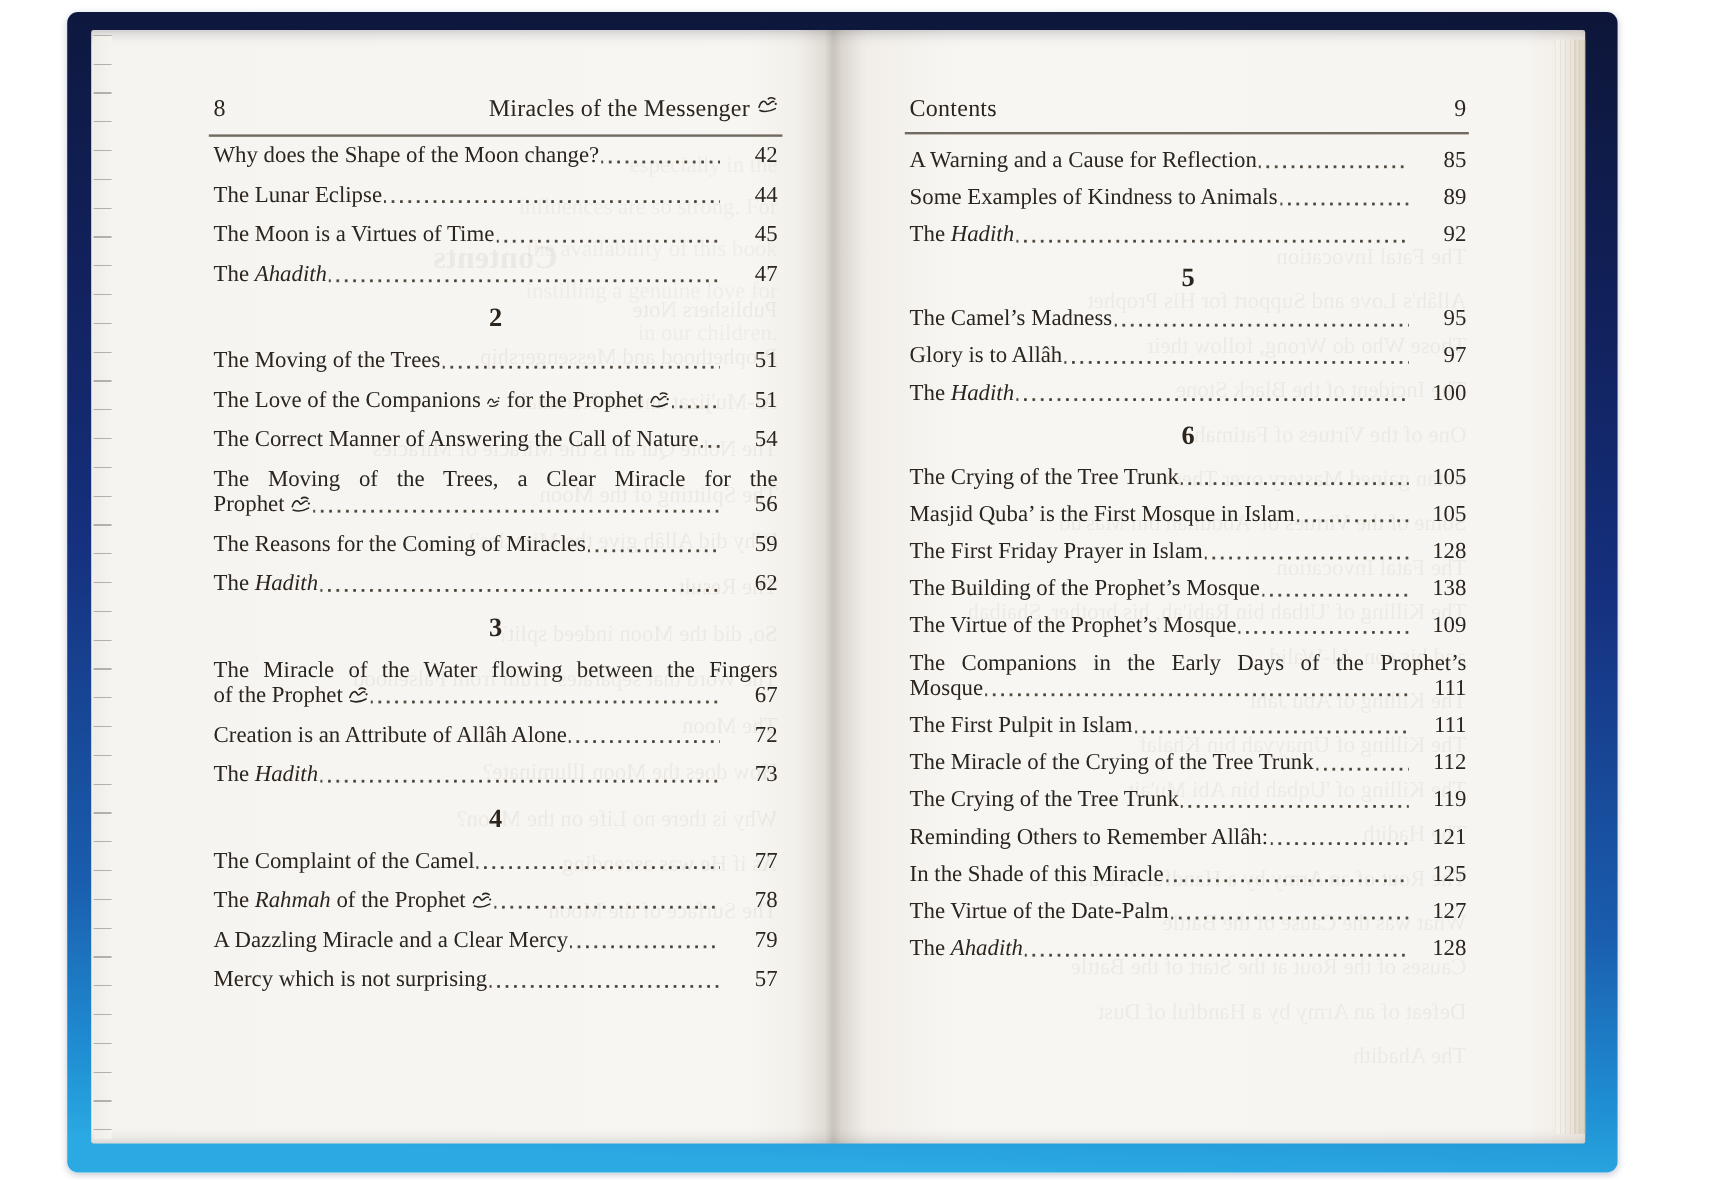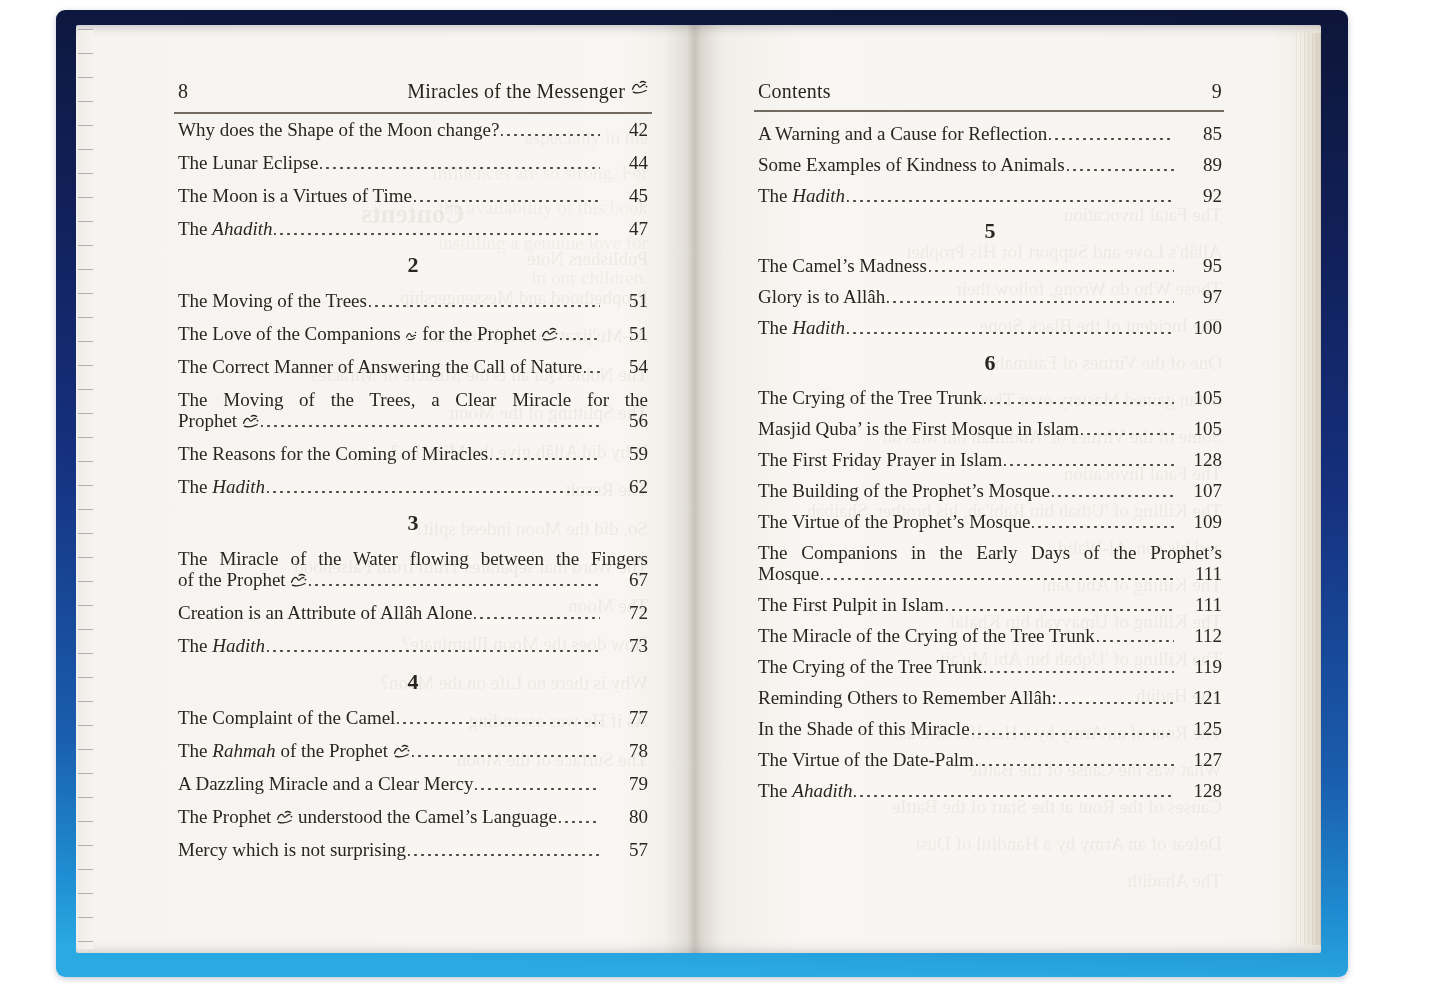--- a/index.html
+++ b/index.html
@@ -299,34 +299,20 @@
     </div>
     <div class="toc-row">
       <div class="toc-lastline">
         <span class="toc-text">A Dazzling Miracle and a Clear Mercy</span>
         <span class="leader"></span>
         <span class="toc-page">79</span>
       </div>
     </div>
     <div class="toc-row">
       <div class="toc-lastline">
-        <span class="toc-text">The Prophet <span class="sym"><svg viewBox="0 0 22 18" width="17" height="14" aria-hidden="true">
-              <g fill="none" stroke="currentColor" stroke-width="1.7" stroke-linecap="round">
-                <path d="M2 12 C4 5 8 4 10 8 C12 12 15 4 18 6"></path>
-                <path d="M3 15.5 C8 17.5 14 16.5 19.5 13.5"></path>
-                <path d="M12 3 C14 1.2 17 2 19 3.2"></path>
-              </g>
-              <circle cx="20" cy="8.5" r="1.2" fill="currentColor"></circle>
-            </svg></span> understood the Camel’s Language</span>
-        <span class="leader"></span>
-        <span class="toc-page">80</span>
-      </div>
-    </div>
-    <div class="toc-row">
-      <div class="toc-lastline">
         <span class="toc-text">Mercy which is not surprising</span>
         <span class="leader"></span>
         <span class="toc-page">57</span>
       </div>
     </div>
   </div>
 <div class="toc toc-right" id="toc-right">
     <div class="toc-row">
       <div class="toc-lastline">
         <span class="toc-text">A Warning and a Cause for Reflection</span>
@@ -389,21 +375,21 @@
       <div class="toc-lastline">
         <span class="toc-text">The First Friday Prayer in Islam</span>
         <span class="leader"></span>
         <span class="toc-page">128</span>
       </div>
     </div>
     <div class="toc-row">
       <div class="toc-lastline">
         <span class="toc-text">The Building of the Prophet’s Mosque</span>
         <span class="leader"></span>
-        <span class="toc-page">107</span>
+        <span class="toc-page">138</span>
       </div>
     </div>
     <div class="toc-row">
       <div class="toc-lastline">
         <span class="toc-text">The Virtue of the Prophet’s Mosque</span>
         <span class="leader"></span>
         <span class="toc-page">109</span>
       </div>
     </div>
     <div class="toc-row">

